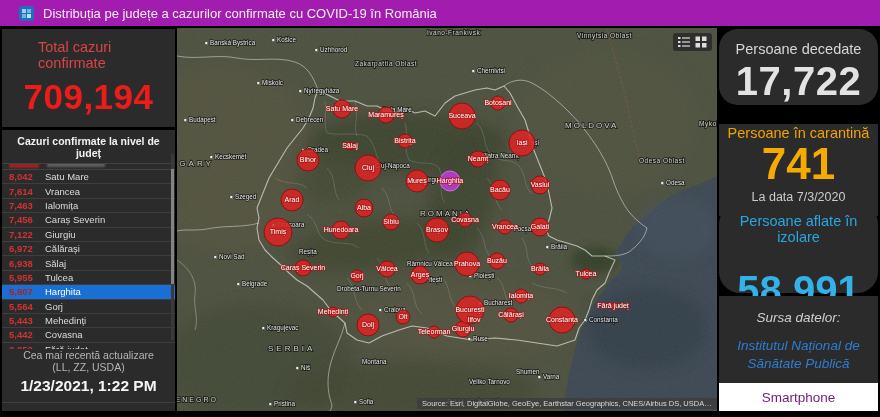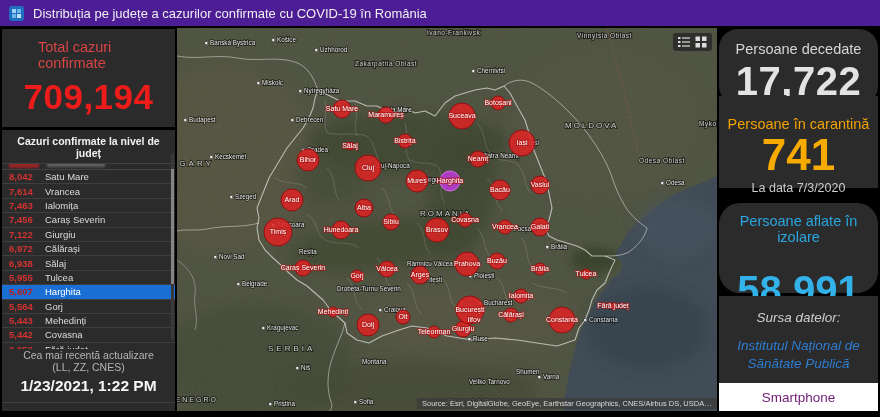--- a/index.html
+++ b/index.html
@@ -2,21 +2,21 @@
 <html><head>
 <meta charset="utf-8">
 <style>
   * { margin:0; padding:0; box-sizing:border-box; }
   html,body { width:880px; height:417px; background:#000; overflow:hidden;
     font-family:"Liberation Sans", sans-serif; position:relative; }
   .panel { position:absolute; background:#2b2b2b; }
 
   
   .app-header { position:absolute; left:0; top:0; width:880px; height:26px;
-    background:#4c1d95; display:flex; align-items:center; padding-left:9px; gap:9px; }
+    background:#a21caf; display:flex; align-items:center; padding-left:19px; gap:9px; }
   .app-icon { width:15px; height:15px; background:#1e6fc0; border-radius:3px; position:relative; flex:0 0 auto; }
   .app-icon::after { content:""; position:absolute; left:3px; top:3px; width:9px; height:9px;
     background:
       linear-gradient(#9fd0f5,#9fd0f5) 0 0/4px 4px no-repeat,
       linear-gradient(#6db4ec,#6db4ec) 100% 0/4px 4px no-repeat,
       linear-gradient(#6db4ec,#6db4ec) 0 100%/4px 4px no-repeat,
       linear-gradient(#bfe2fa,#bfe2fa) 100% 100%/4px 4px no-repeat; }
   .app-title { color:#efefef; font-size:13px; }
 
   
@@ -47,21 +47,21 @@
   .lp3 .l1 { color:#b5b5b5; font-size:10.5px; }
   .lp3 .l2 { color:#b5b5b5; font-size:10.5px; margin-bottom:4px; }
   .lp3 .v  { color:#f5f5f5; font-size:15.5px; font-weight:bold; }
   .lp3 .sep { border-top:1px solid #404040; margin-top:7px; }
 
   
   .rp { left:719px; width:159px; text-align:center; }
   .rp1 { top:29px; height:76px; padding-top:12px;border-radius:19px; }
   .rp1 .t { color:#d6d6d6; font-size:14.5px; margin-bottom:2px; }
   .rp1 .v { color:#e3e3e3; font-size:40px; font-weight:bold; letter-spacing:.5px; }
-  .rp2 { top:96px; height:92px; padding-top:20px; }
+  .rp2 { top:124px; height:92px; padding-top:1px; }
   .rp2 .t { color:#f2a202; font-size:14.5px; }
   .rp2 .v { color:#f7ab00; font-size:44px; font-weight:bold; line-height:1.05; }
   .rp3 { top:203px; height:90px; padding-top:10px;border-radius:21px; }
   .rp3 .t { color:#2aa6e0; font-size:14.5px; margin-bottom:1px; }
   .rp3 .v { color:#33b2ea; font-size:40px; font-weight:bold; line-height:1.05;margin-top:24px; }
   .rdate { color:#cccccc; font-size:12.5px; margin-top:3px; }
   .rp4 { top:296px; height:98px; padding-top:14px;font-style:italic; }
   .rp4 .t { color:#cfcfcf; font-size:13.5px; margin-bottom:12px; }
   .rp4 a { color:#2e7dd2; font-size:13.5px; text-decoration:none; display:block; padding:0 10px; line-height:1.35; }
   .rp5 { top:383px; height:28px; background:#fff; display:flex; align-items:center; justify-content:center; }
@@ -147,21 +147,21 @@
         <span class="cname">Fără județ</span>
       </div>
     </div>
   <div class="list-scrollbar">
       <div class="thumb"></div>
     </div>
 </div>
 
 <div class="panel lp3">
   <div class="l1">Cea mai recentă actualizare</div>
-  <div class="l2">(LL, ZZ, CNES)</div>
+  <div class="l2">(LL, ZZ, USDA)</div>
   <div class="v">1/23/2021, 1:22 PM</div>
   <div class="sep"></div>
 </div>
 
 <div class="map-wrap">
   <svg id="map-svg" width="540" height="383" viewBox="0 0 540 383">
     <defs>
       <filter id="blur7" x="-40%" y="-40%" width="180%" height="180%">
           <feGaussianBlur stdDeviation="7"></feGaussianBlur>
         </filter>

